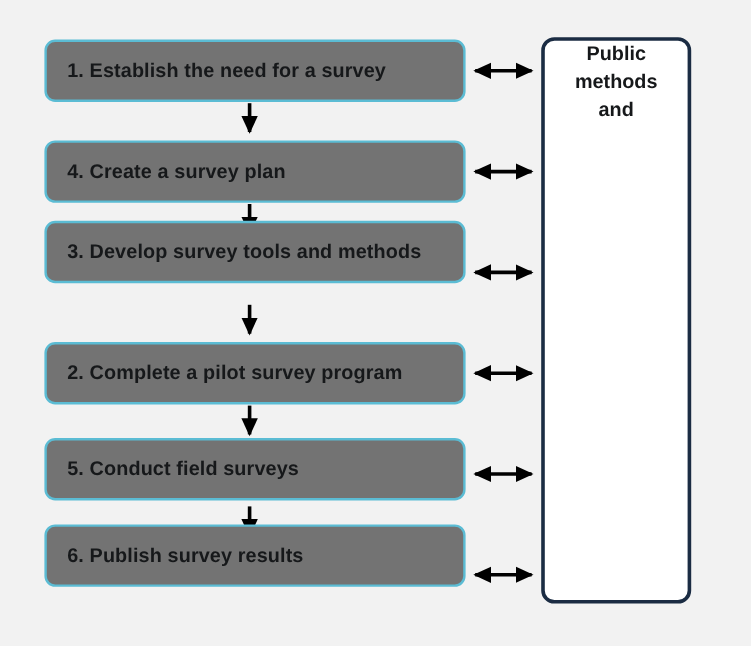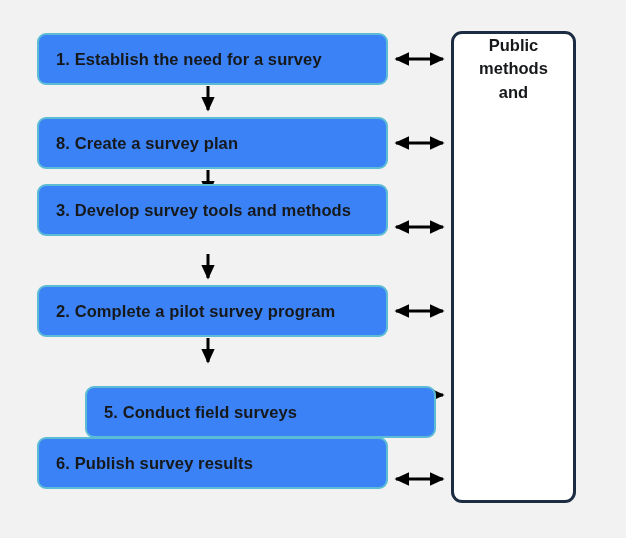--- a/index.html
+++ b/index.html
@@ -19,21 +19,21 @@
     height: 538px;
   }
 
   
   .step-box {
     position: absolute;
     left: 37px;
     width: 351px;
     height: 52px;
     box-sizing: border-box;
-    background: #3b82f6;
+    background: #737373;
     border: 2px solid #5bbcd4;
     border-radius: 9px;
     display: flex;
     align-items: center;
   }
   .step-label {
     padding-left: 17px;
     font-size: 16.5px;
     font-weight: bold;
     color: #16181a;
@@ -105,29 +105,29 @@
       <line x1="396" y1="311" x2="443" y2="311" marker-start="url(#arrowStart)" marker-end="url(#arrowEnd)"></line>
       <line x1="396" y1="395" x2="443" y2="395" marker-start="url(#arrowStart)" marker-end="url(#arrowEnd)"></line>
       <line x1="396" y1="479" x2="443" y2="479" marker-start="url(#arrowStart)" marker-end="url(#arrowEnd)"></line>
     </g>
   </svg>
 
   <div class="step-box" style="top:33px;">
     <span class="step-label">1. Establish the need for a survey</span>
   </div>
   <div class="step-box" style="top:117px;">
-    <span class="step-label">8. Create a survey plan</span>
+    <span class="step-label">4. Create a survey plan</span>
   </div>
   <div class="step-box" style="top:184px;">
     <span class="step-label">3. Develop survey tools and methods</span>
   </div>
   <div class="step-box" style="top:285px;">
     <span class="step-label">2. Complete a pilot survey program</span>
   </div>
-  <div class="step-box" style="top:386px;margin-left:48px;">
+  <div class="step-box" style="top:365px;">
     <span class="step-label">5. Conduct field surveys</span>
   </div>
   <div class="step-box" style="top:437px;">
     <span class="step-label">6. Publish survey results</span>
   </div>
 
   <div class="side-panel">
     <div class="side-panel-label">
       <span>Public</span><br>
       <span>methods</span><br>

